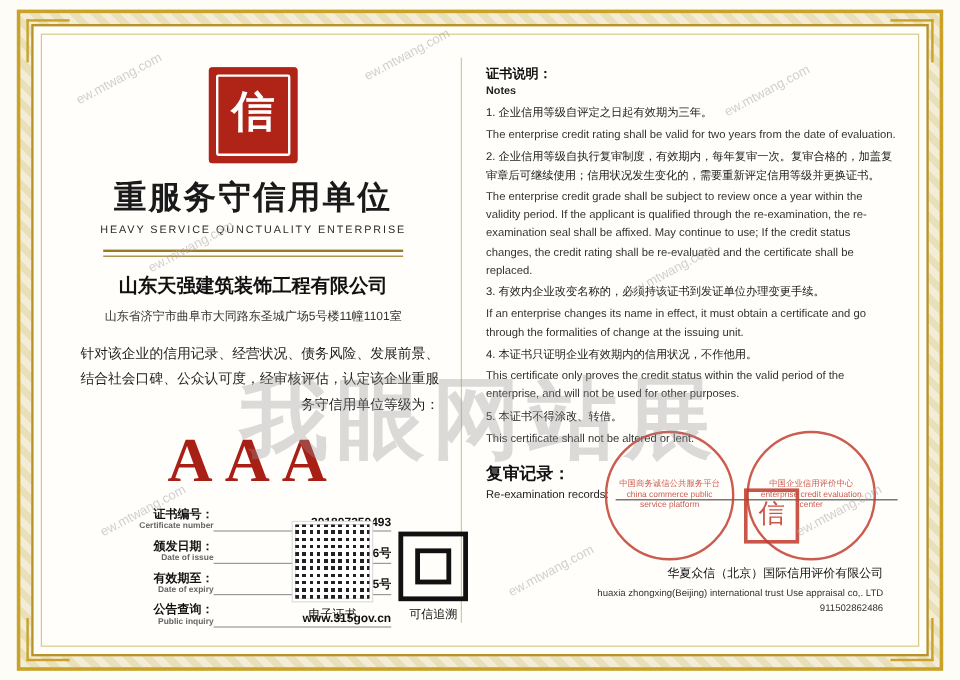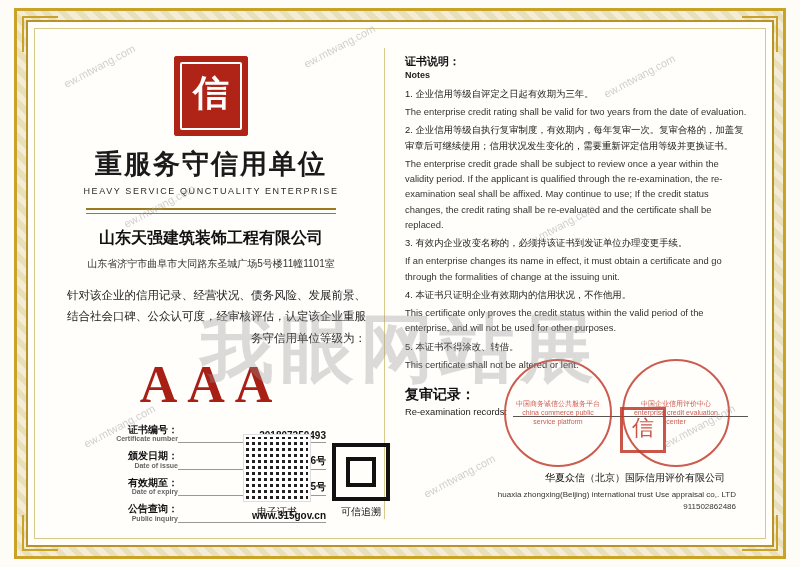--- a/index.html
+++ b/index.html
@@ -265,21 +265,21 @@
     border:3px solid #c0392b;
     color:#c0392b;
     opacity:.85;
     font-family:"Liberation Serif", serif;
     font-size:22px;
     text-align:center;
     line-height:36px;
   }
   .org-cn{
     position:absolute;
-    right:27px;bottom:40px;
+    right:16px;bottom:40px;
     font-size:10px;color:#111;
     text-align:right;
   }
   .org-en{
     position:absolute;
     right:16px;bottom:26px;
     font-size:8px;color:#333;
     text-align:right;
     padding-left:20px;
   }

